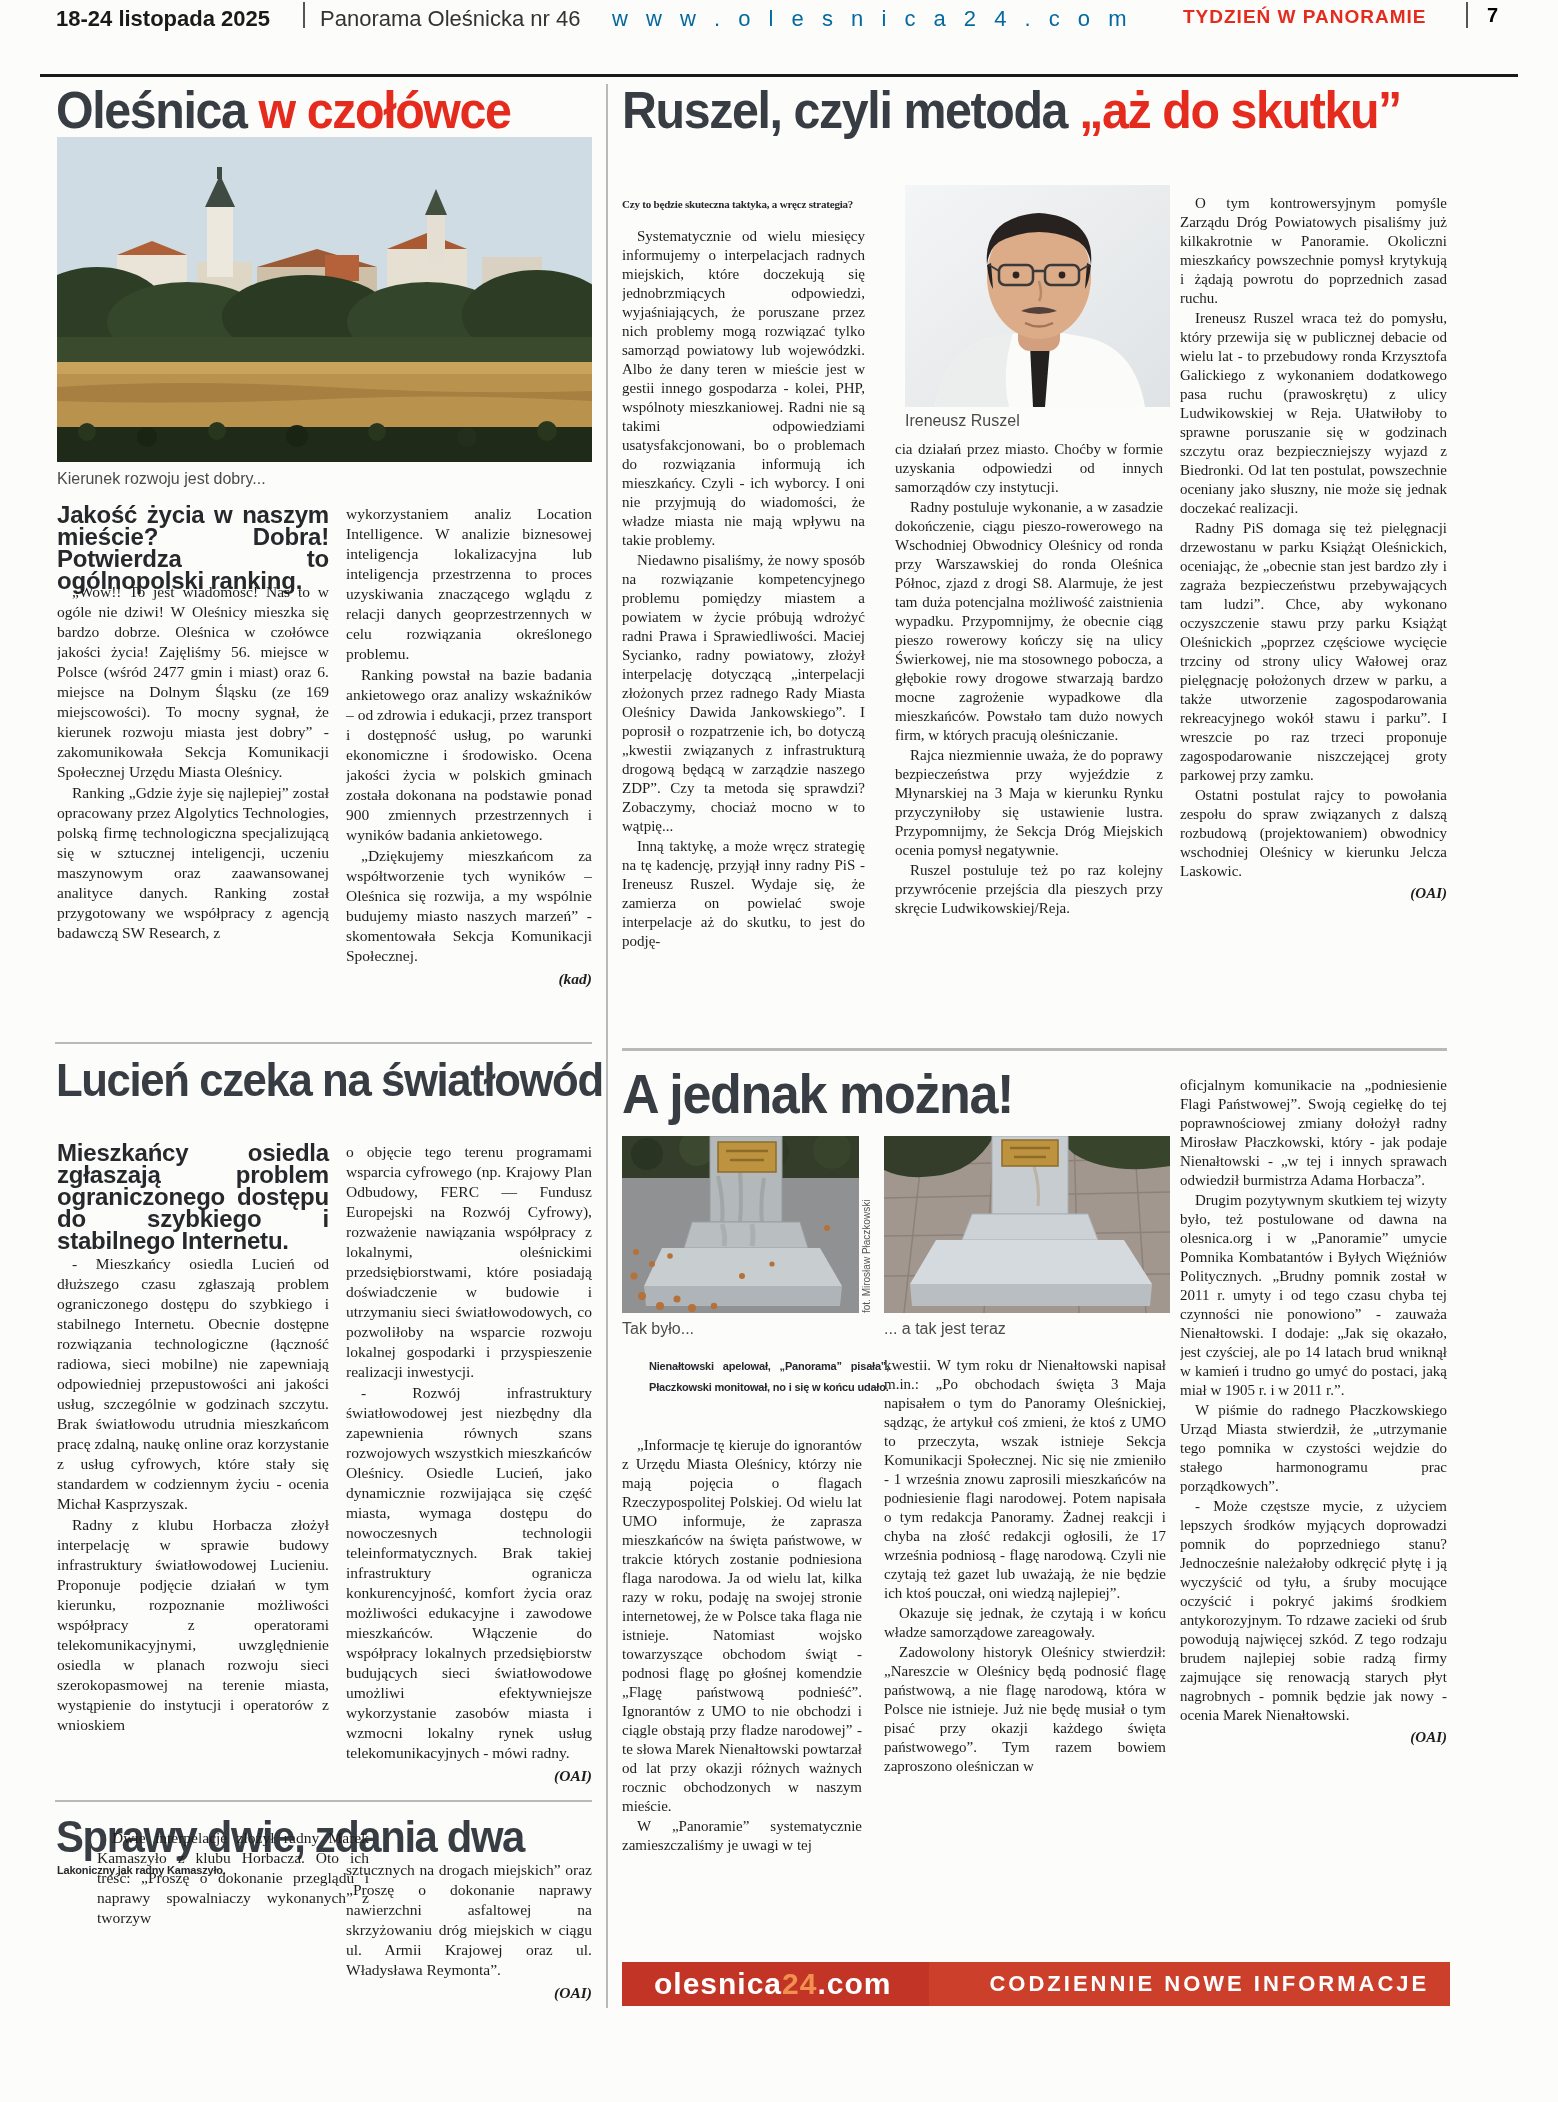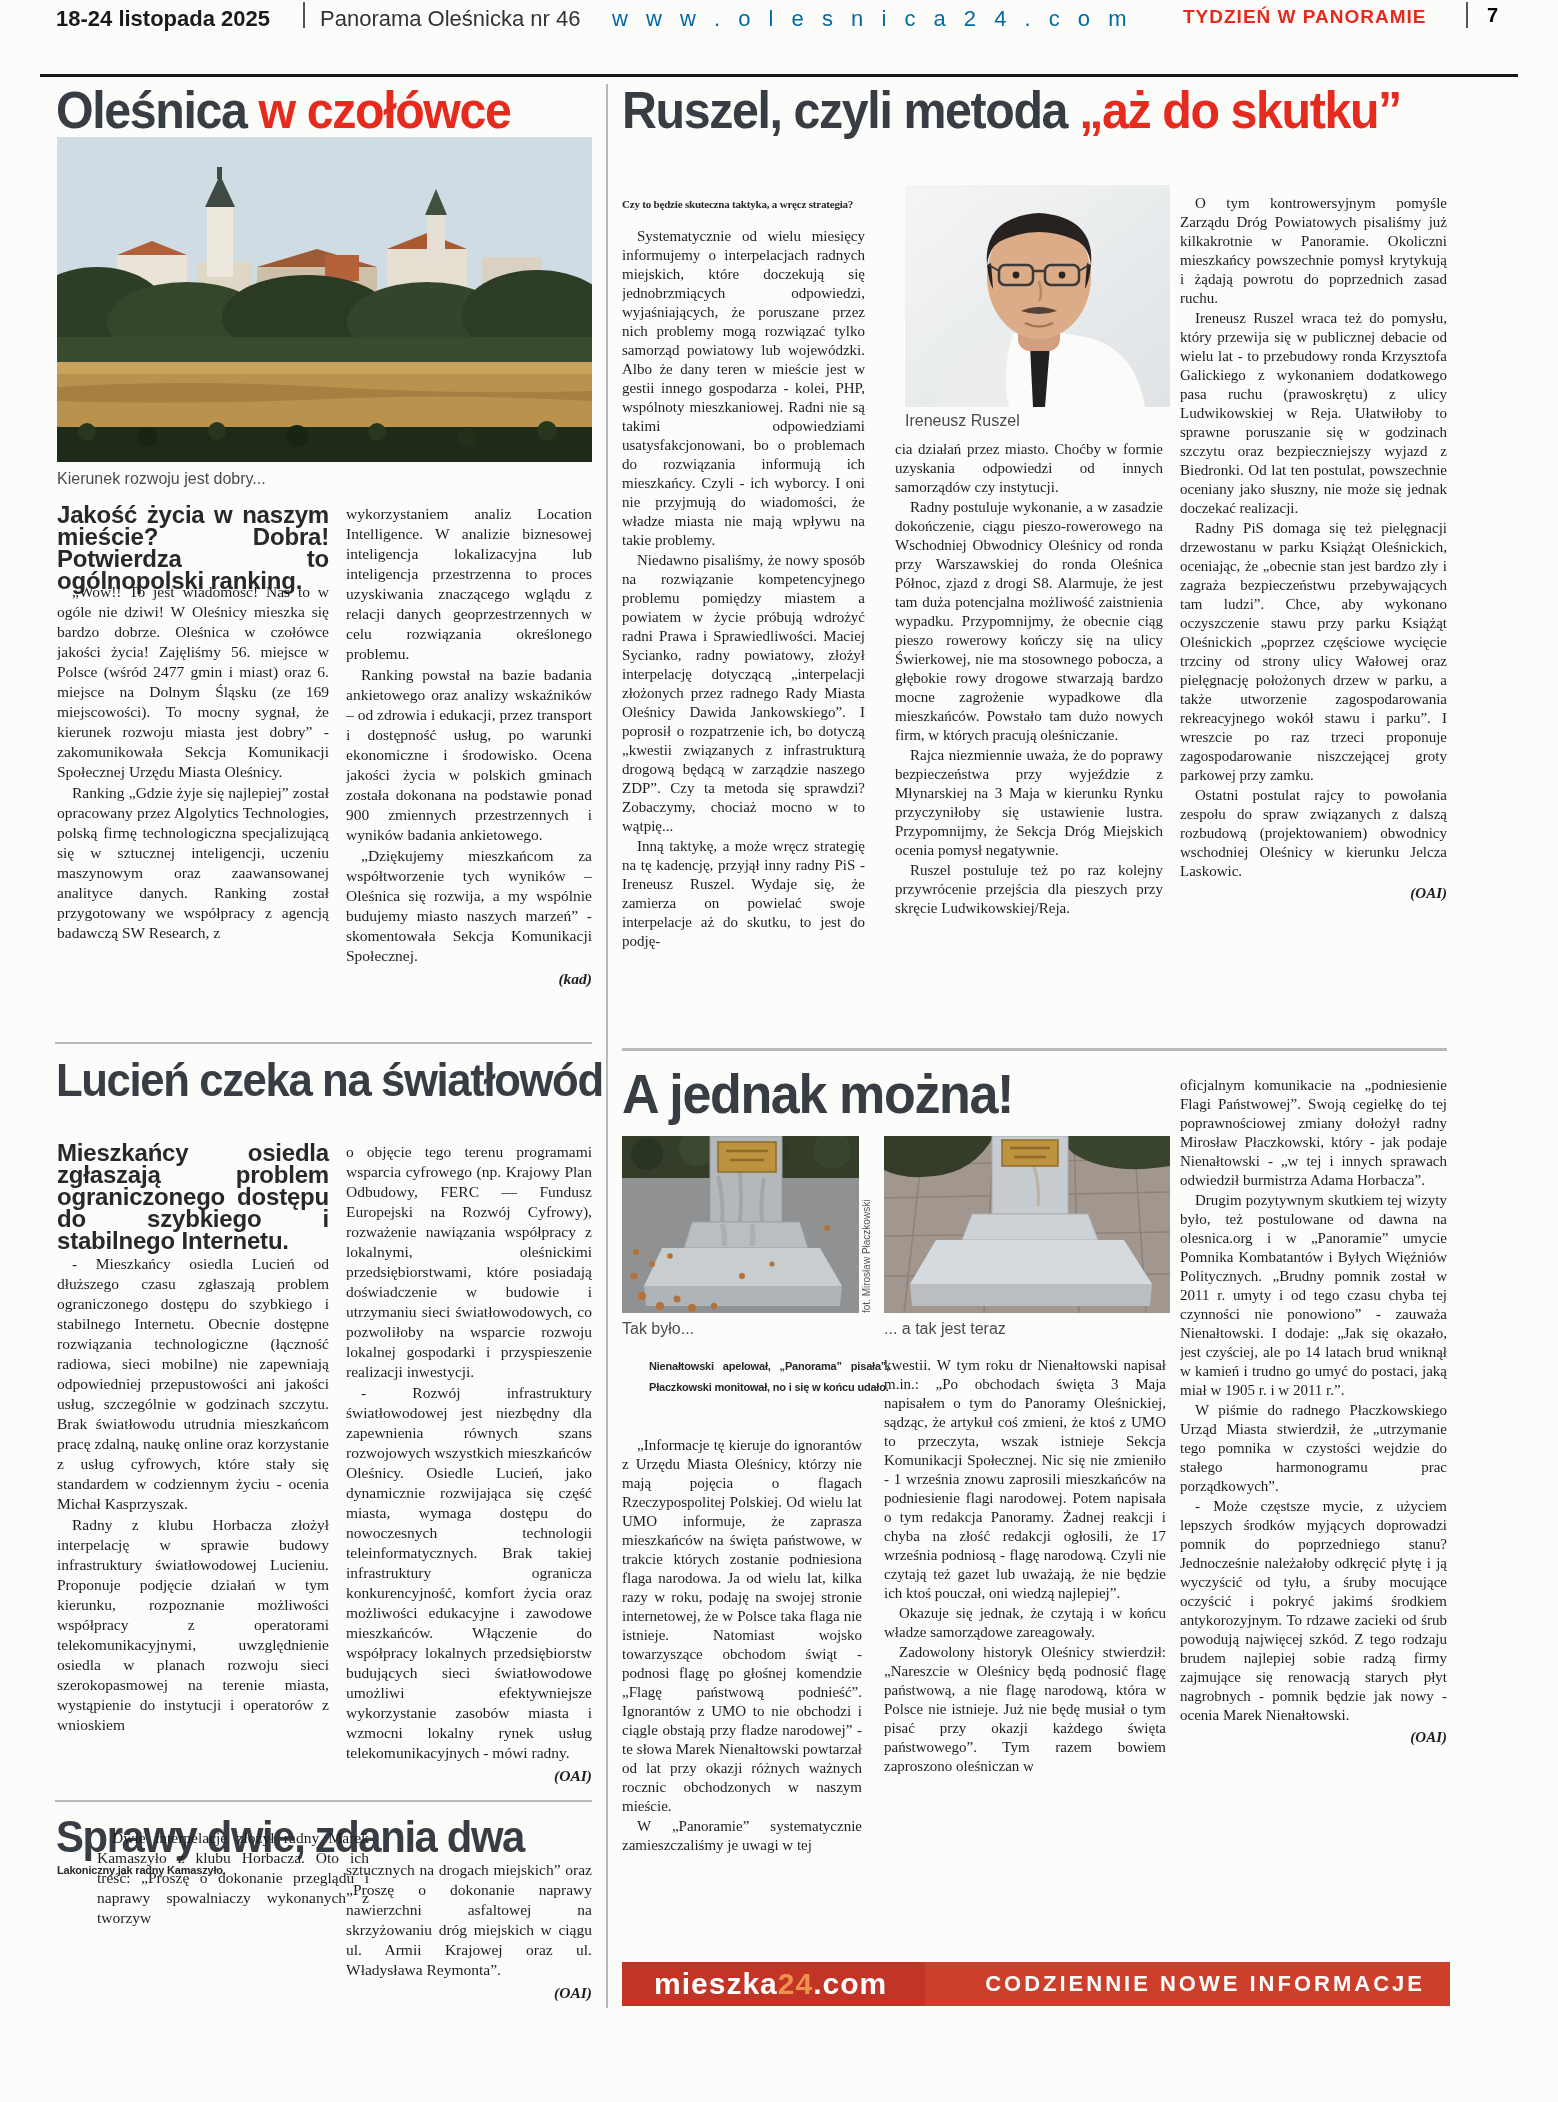--- a/index.html
+++ b/index.html
@@ -313,16 +313,16 @@
       <p>oficjalnym komunikacie na „podniesienie Flagi Państwowej”. Swoją cegiełkę do tej poprawnościowej zmiany dołożył radny Mirosław Płaczkowski, który - jak podaje Nienałtowski - „w tej i innych sprawach odwiedził burmistrza Adama Horbacza”.</p>
       <p>Drugim pozytywnym skutkiem tej wizyty było, też postulowane od dawna na olesnica.org i w „Panoramie” umycie Pomnika Kombatantów i Byłych Więźniów Politycznych. „Brudny pomnik został w 2011 r. umyty i od tego czasu chyba tej czynności nie ponowiono” - zauważa Nienałtowski. I dodaje: „Jak się okazało, jest czyściej, ale po 14 latach brud wniknął w kamień i trudno go umyć do postaci, jaką miał w 1905 r. i w 2011 r.”.</p>
       <p>W piśmie do radnego Płaczkowskiego Urząd Miasta stwierdził, że „utrzymanie tego pomnika w czystości wejdzie do stałego harmonogramu prac porządkowych”.</p>
       <p>- Może częstsze mycie, z użyciem lepszych środków myjących doprowadzi pomnik do poprzedniego stanu? Jednocześnie należałoby odkręcić płytę i ją wyczyścić od tyłu, a śruby mocujące oczyścić i pokryć jakimś środkiem antykorozyjnym. To rdzawe zacieki od śrub powodują najwięcej szkód. Z tego rodzaju brudem najlepiej sobie radzą firmy zajmujące się renowacją starych płyt nagrobnych - pomnik będzie jak nowy - ocenia Marek Nienałtowski.</p>
     </div>
   <div class="byline">(OAI)</div>
 </div>
 
 <div class="abs banner" style="left:622px;top:1962px;width:828px;height:44px;">
   <div class="banner-logobox">
-    <span class="banner-logo"><span>mieszka</span><span class="num">24</span><span>.com</span></span>
+    <span class="banner-logo"><span>olesnica</span><span class="num">24</span><span>.com</span></span>
   </div>
   <span class="banner-slogan">CODZIENNIE NOWE INFORMACJE</span>
 </div>
 
 </body></html>

